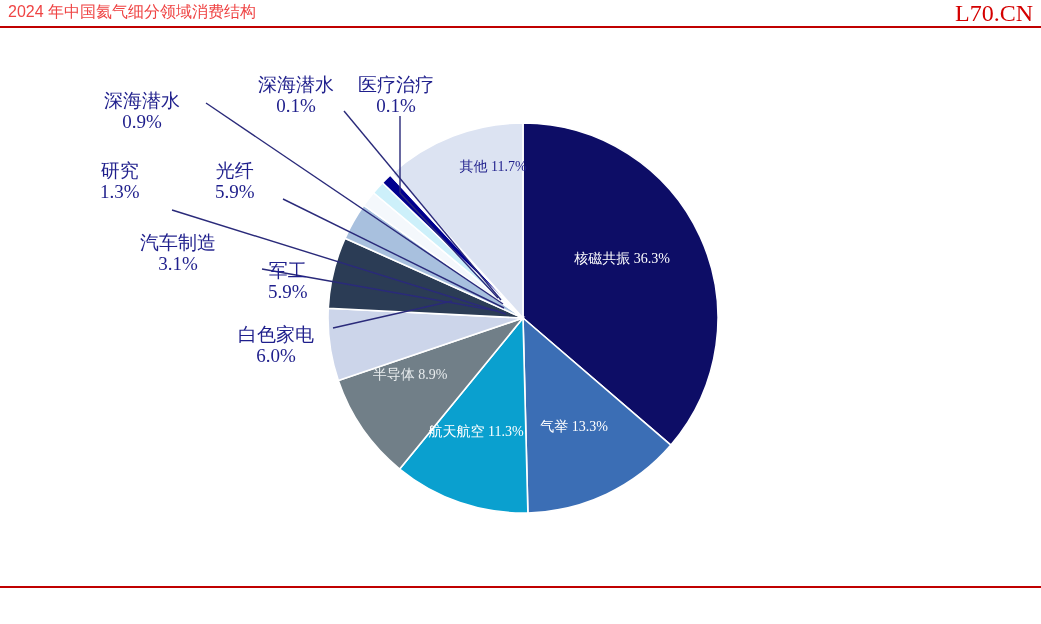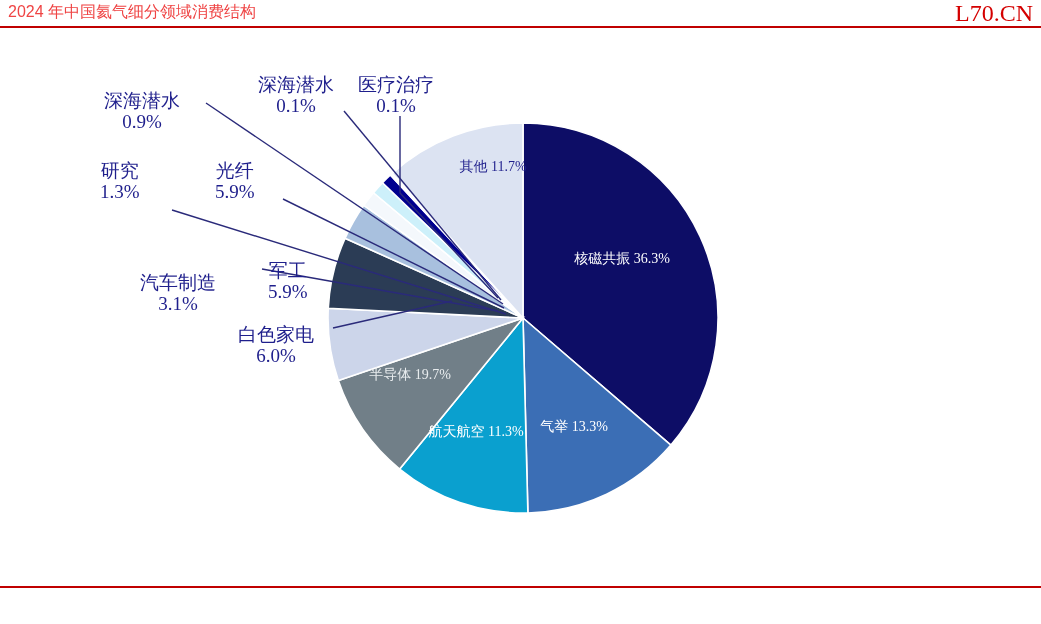--- a/index.html
+++ b/index.html
@@ -134,21 +134,21 @@
     <div class="callout" style="left:100px;top:132px;">
       <span class="ln1">研究</span>
       <span class="ln2">1.3%</span>
     </div>
 
     <div class="callout" style="left:215px;top:132px;">
       <span class="ln1">光纤</span>
       <span class="ln2">5.9%</span>
     </div>
 
-    <div class="callout" style="left:140px;top:204px;margin-top:40px;">
+    <div class="callout" style="left:140px;top:204px;">
       <span class="ln1">汽车制造</span>
       <span class="ln2">3.1%</span>
     </div>
 
     <div class="callout" style="left:268px;top:232px;">
       <span class="ln1">军工</span>
       <span class="ln2">5.9%</span>
     </div>
 
     <div class="callout" style="left:238px;top:296px;">
@@ -171,20 +171,20 @@
       <span class="ln2">13.3%</span>
     </div>
 
     <div class="inlabel light" style="left:418px;top:396px;width:116px;">
       <span class="ln1">航天航空</span>
       <span class="ln2">11.3%</span>
     </div>
 
     <div class="inlabel" style="left:362px;top:339px;width:96px;color:#e8ecee;">
       <span class="ln1">半导体</span>
-      <span class="ln2">19.7%</span>
+      <span class="ln2">8.9%</span>
     </div>
 
   </div>
 
   <div class="rule-bottom"></div>
 
 </div>
 
 </body></html>

